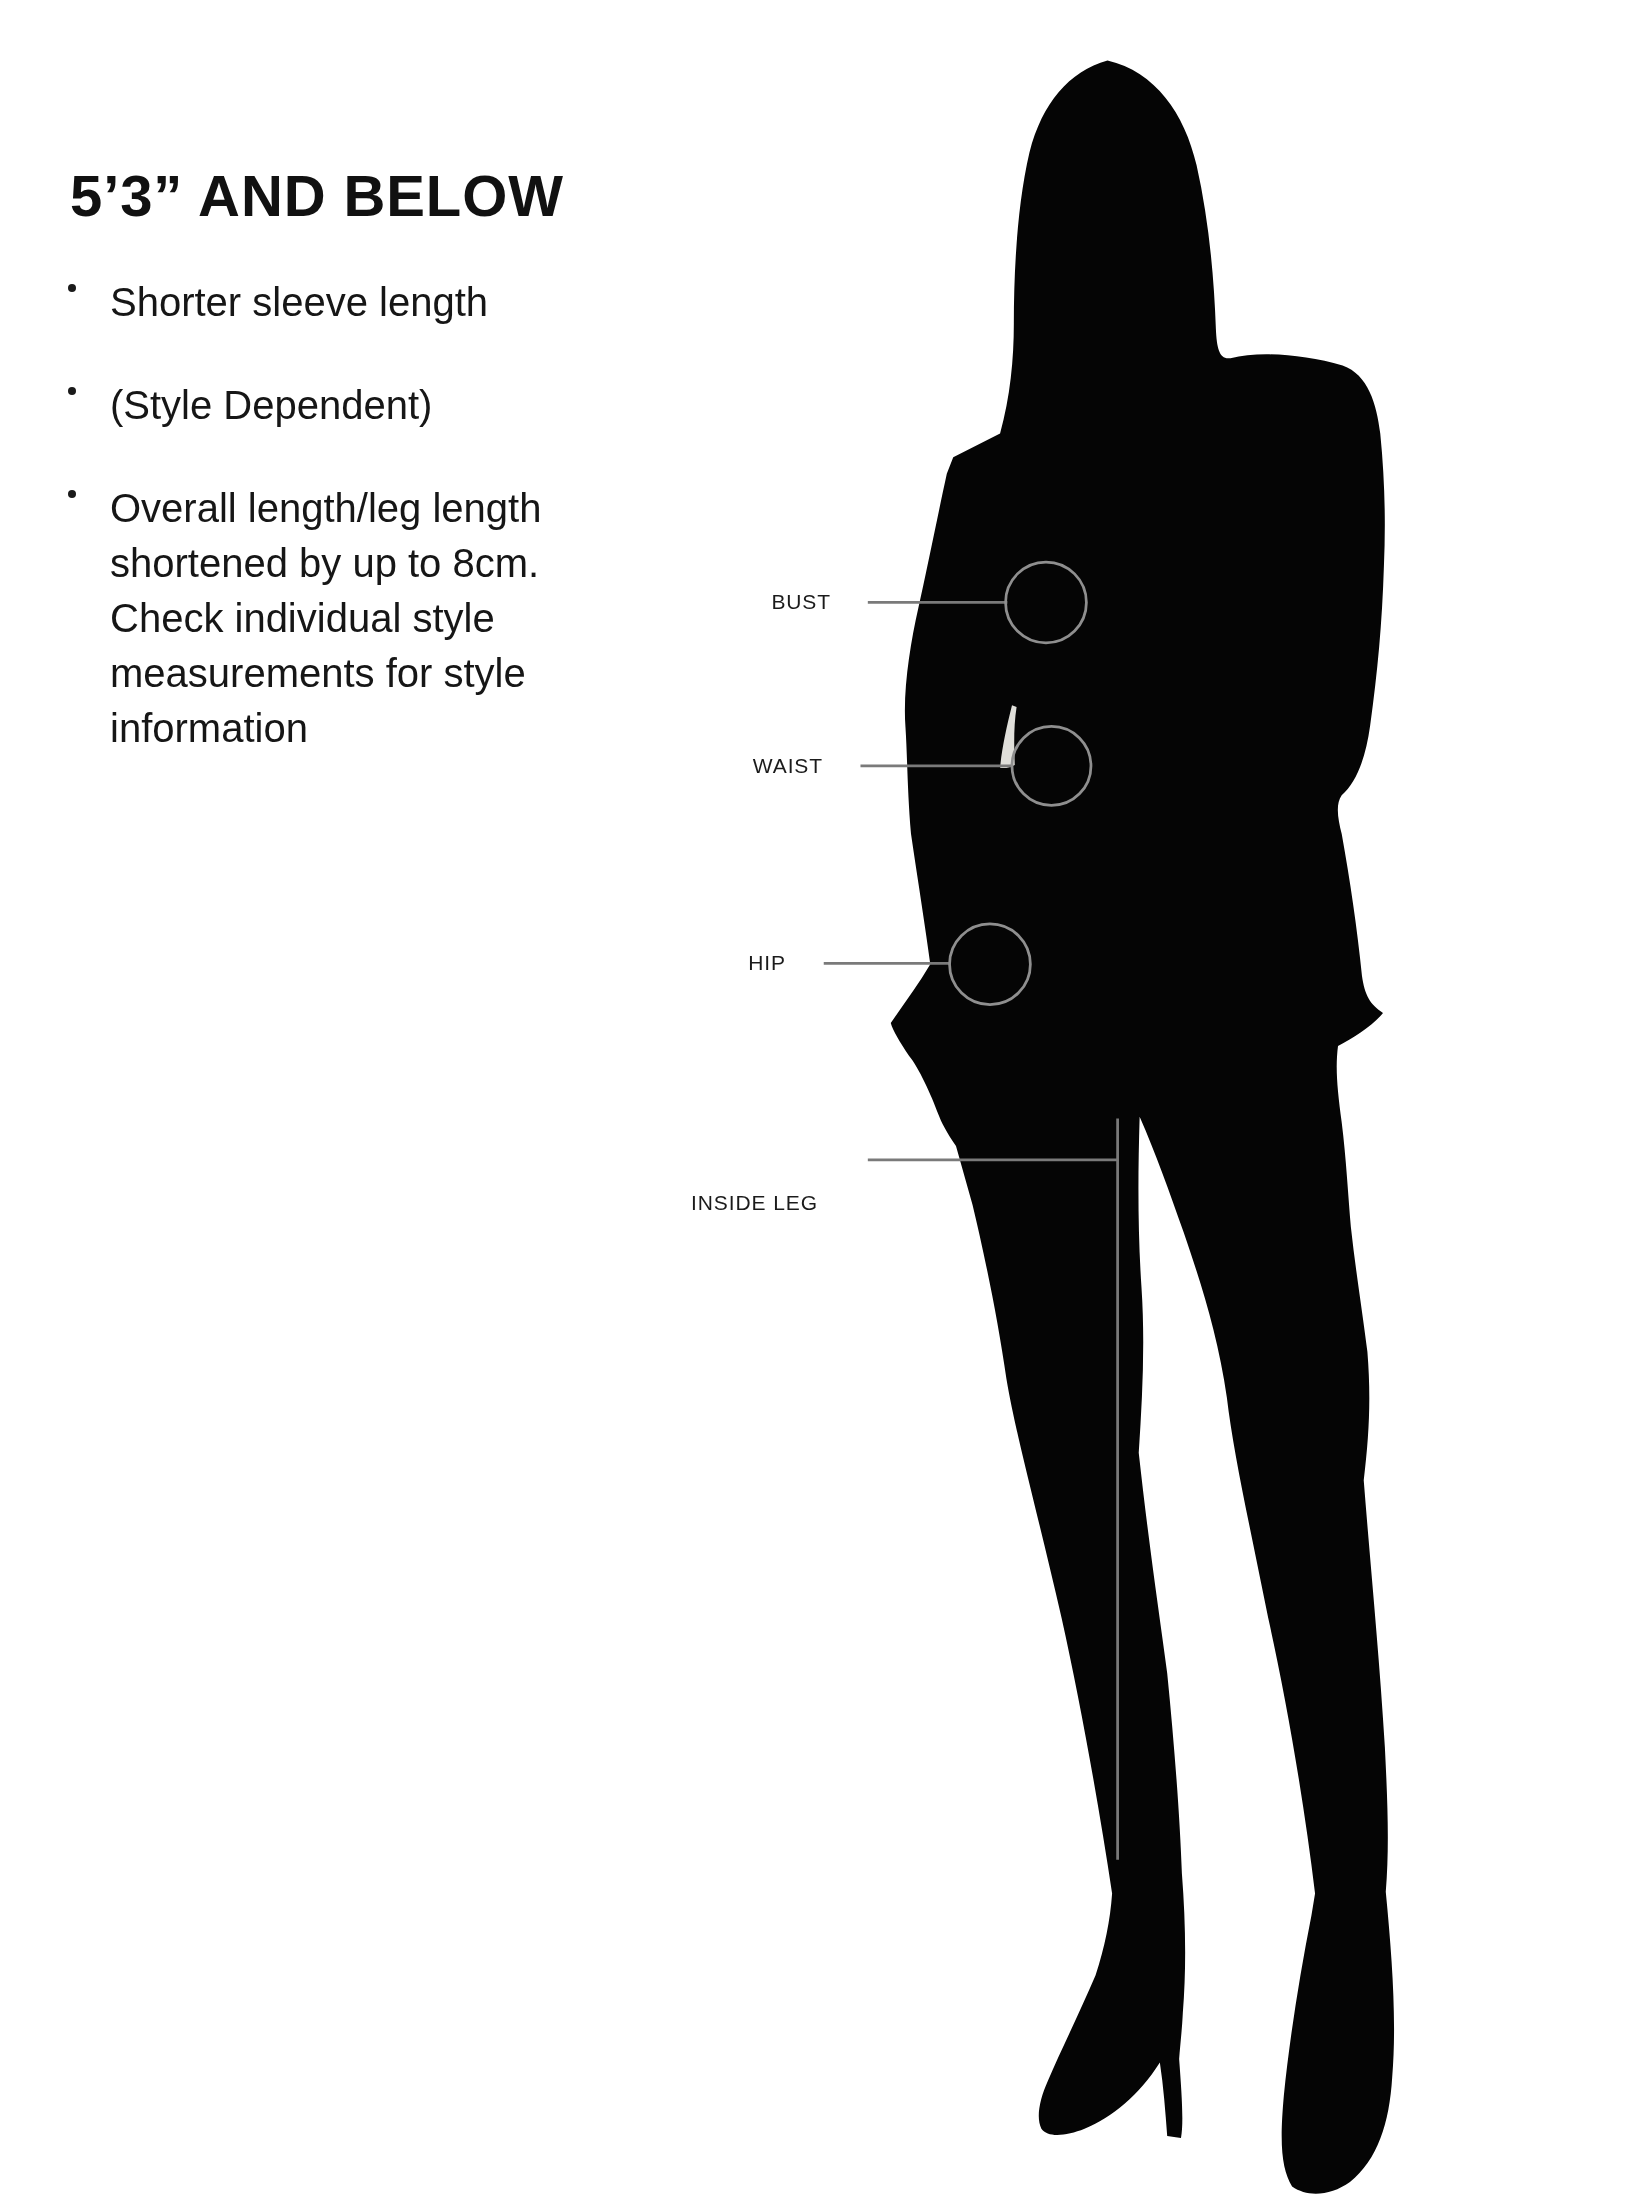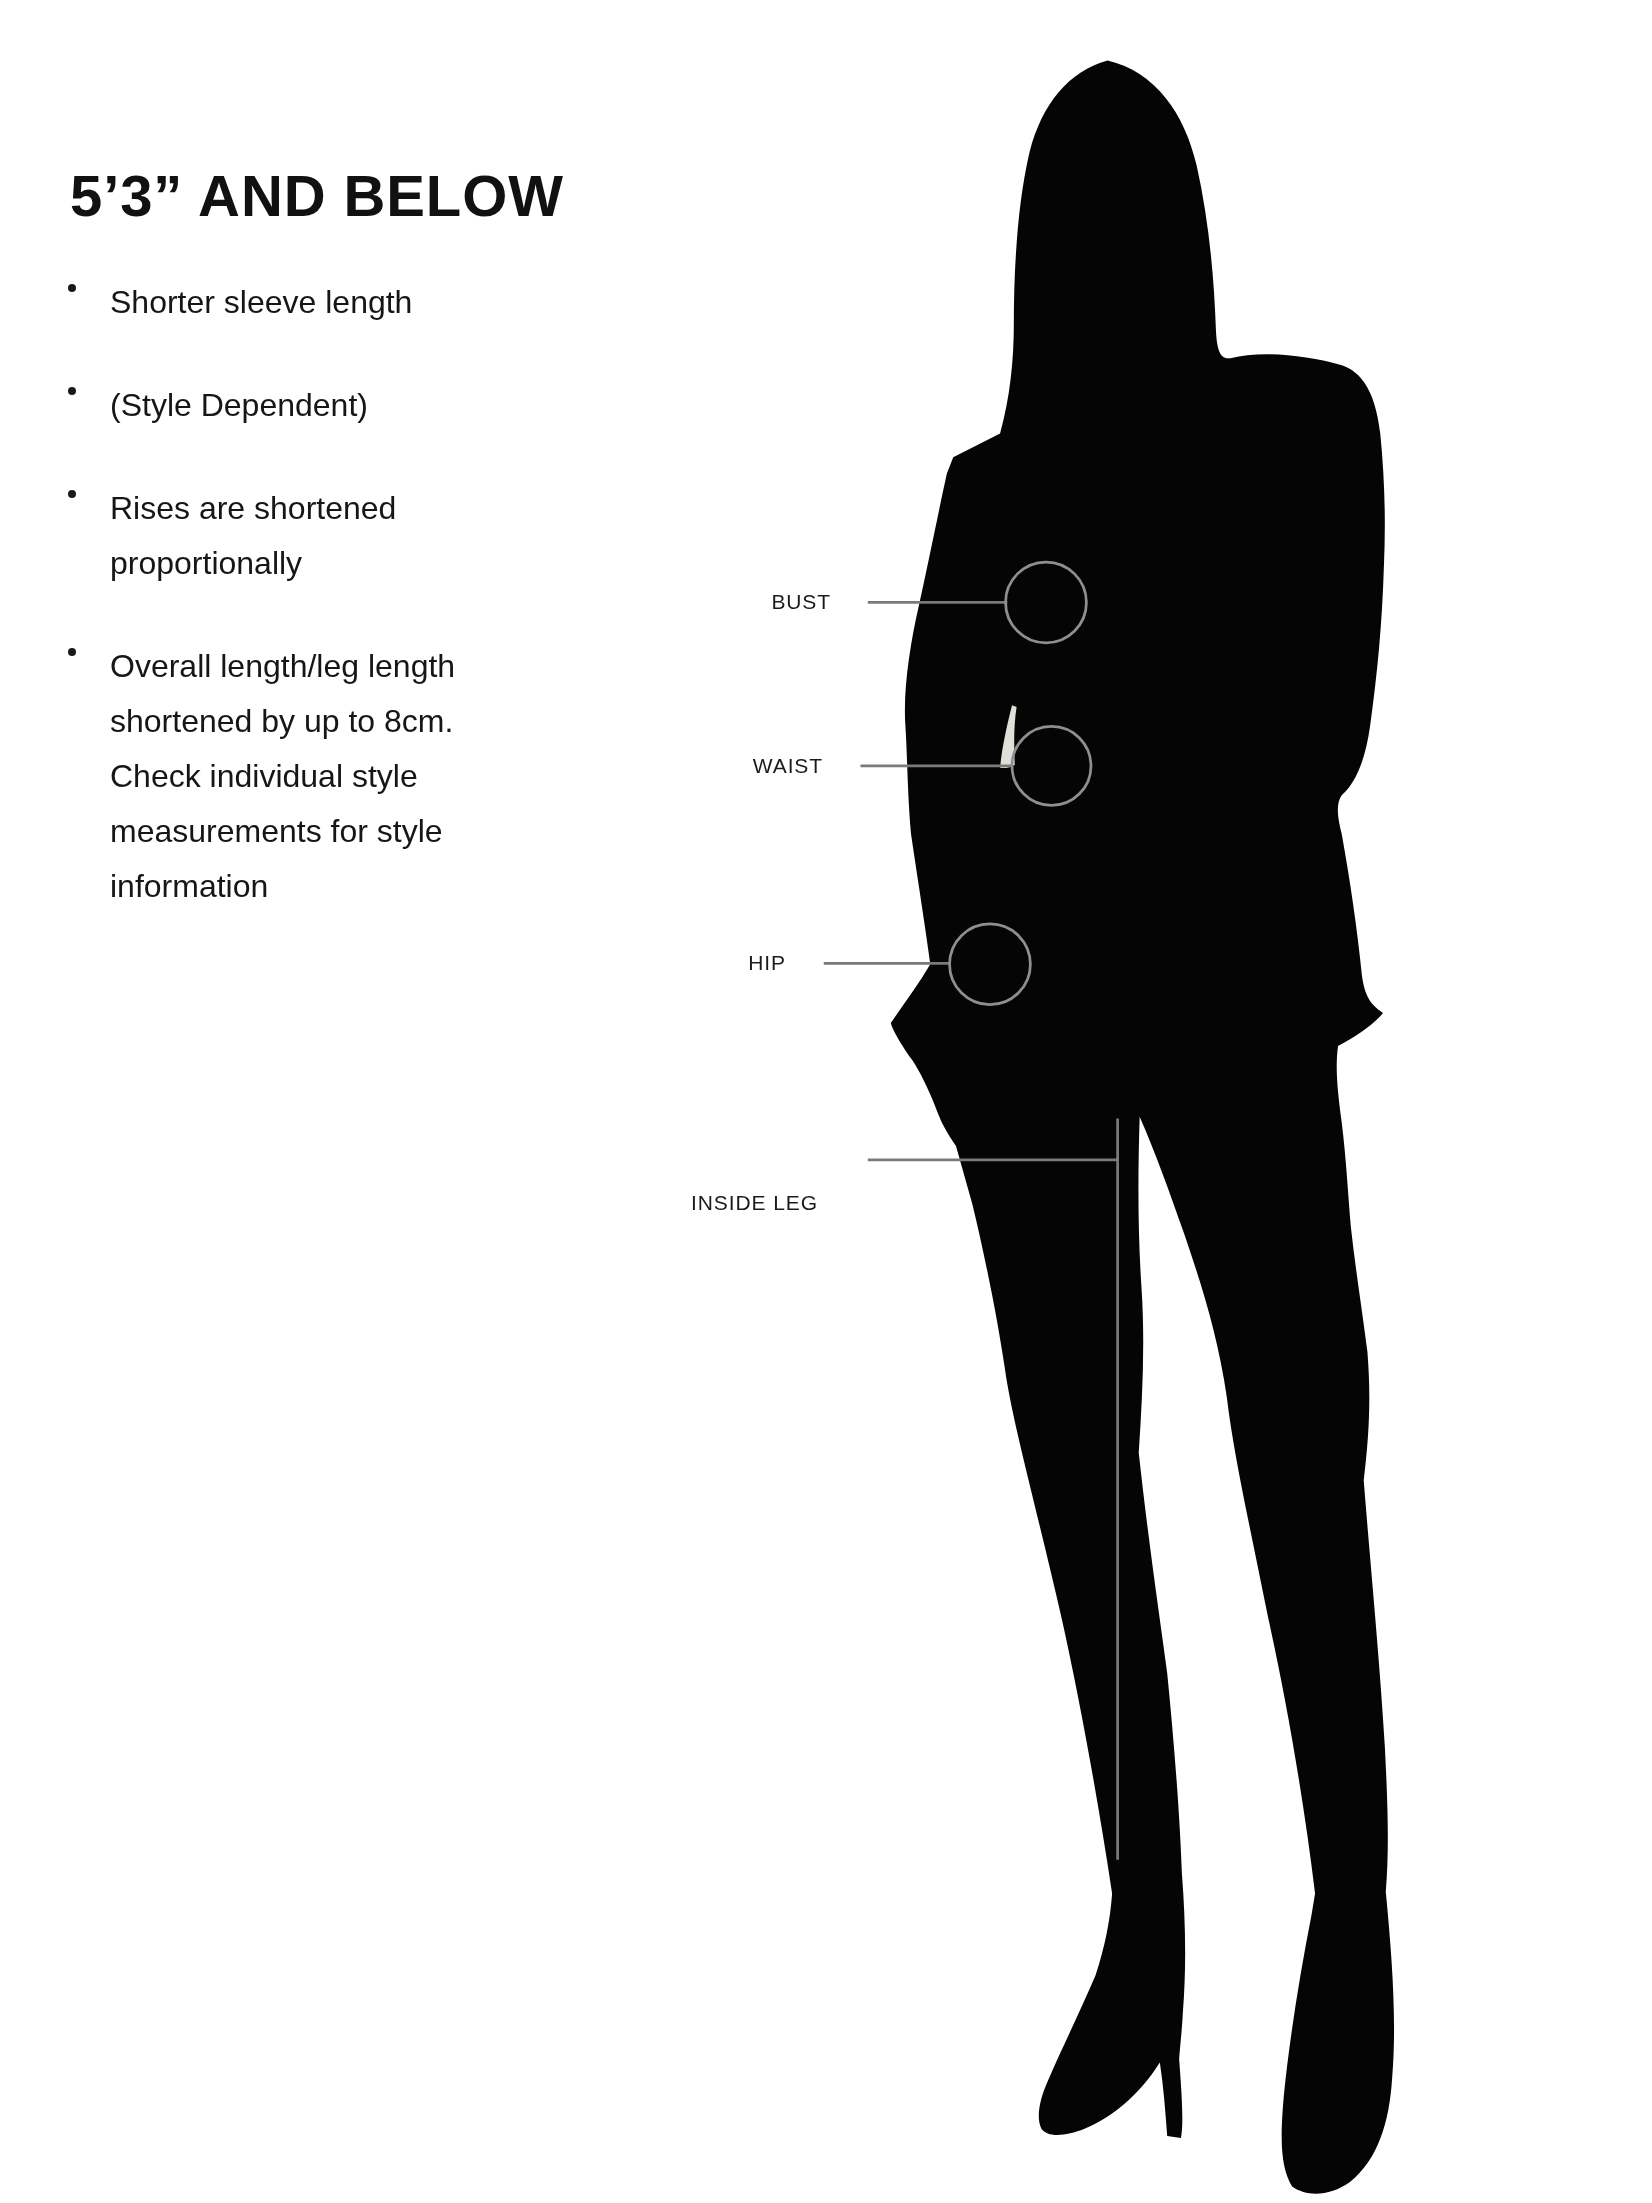--- a/index.html
+++ b/index.html
@@ -29,21 +29,21 @@
   }
   .bullet-list {
     position: absolute; left: 66px; top: 275px;
     width: 624px;
     list-style: none; margin: 0; padding: 0;
   }
   .bullet-item {
     position: relative;
     padding-left: 44px;
     margin-bottom: 48px;
-    font-size: 32px; line-height: 55px;
+    font-size: 40px; line-height: 55px;
     color: #161616;
   }
   .bullet-dot {
     position: absolute; left: 1.8px; top: 9.2px;
     width: 8.3px; height: 8.3px; border-radius: 50%;
     background: #1a1a1a;
   }
   .bullet-line { white-space: nowrap; }
   .measure-label {
     position: absolute;
@@ -155,25 +155,20 @@
     <li class="bullet-item">
       <span class="bullet-dot"></span>
       <div class="bullet-line">Shorter sleeve length</div>
     </li>
     <li class="bullet-item">
       <span class="bullet-dot"></span>
       <div class="bullet-line">(Style Dependent)</div>
     </li>
     <li class="bullet-item">
       <span class="bullet-dot"></span>
-      <div class="bullet-line">Rises are shortened</div>
-      <div class="bullet-line">proportionally</div>
-    </li>
-    <li class="bullet-item">
-      <span class="bullet-dot"></span>
       <div class="bullet-line">Overall length/leg length</div>
       <div class="bullet-line">shortened by up to 8cm.</div>
       <div class="bullet-line">Check individual style</div>
       <div class="bullet-line">measurements for style</div>
       <div class="bullet-line">information</div>
     </li>
   </ul>
 
   <span class="measure-label label-bust">BUST</span>
   <span class="measure-label label-waist">WAIST</span>

